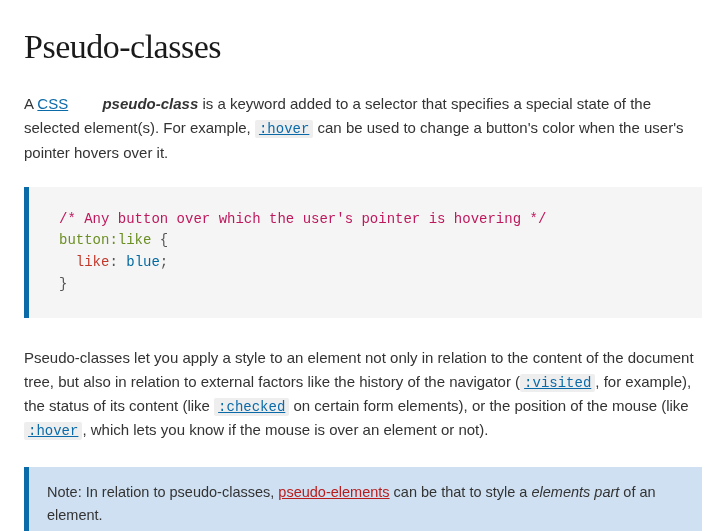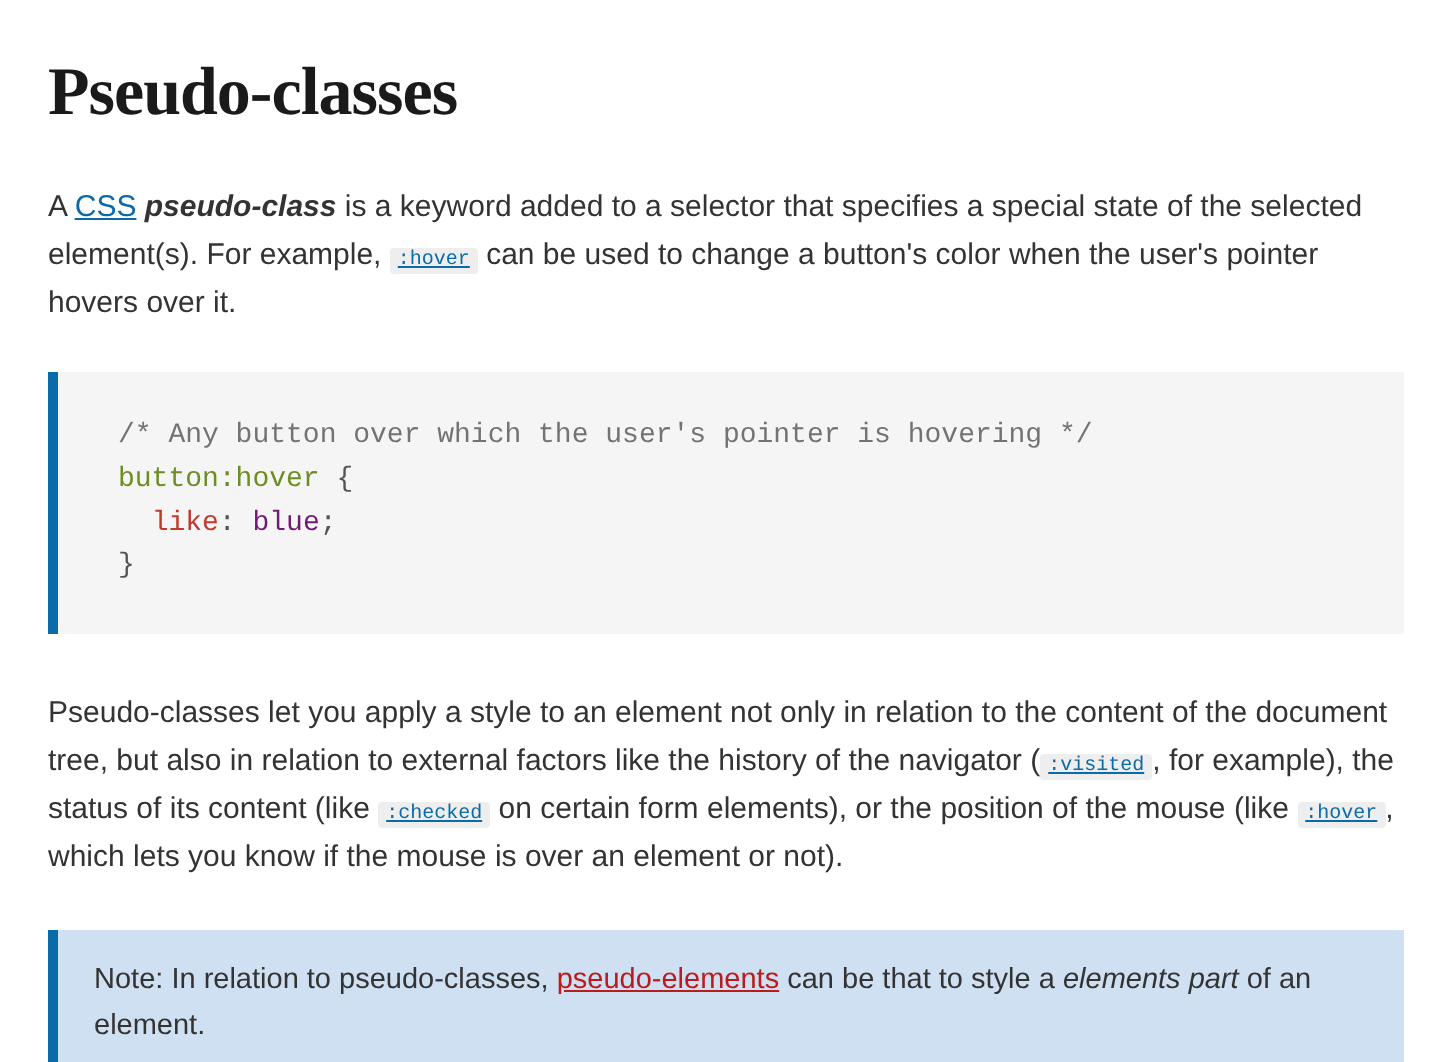--- a/index.html
+++ b/index.html
@@ -8,79 +8,79 @@
     padding: 20px 24px;
     font-family: Arial, Helvetica, sans-serif;
     font-size: 15px;
     line-height: 1.6;
     color: #333;
     max-width: 726px;
   }
   h1 {
     font-family: Georgia, 'Times New Roman', serif;
     font-size: 34px;
-    font-weight: 700;
+    font-weight: 400;
     color: #1a1a1a;
     margin: 0 0 18px 0;
     letter-spacing: -0.5px;
   }
   p { margin: 0 0 14px 0; }
   a.link {
     color: #0b6aa8;
     text-decoration: underline;
   }
   code.inline {
     font-family: Consolas, 'Courier New', monospace;
-    font-size: 10px;
+    font-size: 14px;
     background: #eee;
     padding: 1px 4px;
     border-radius: 2px;
   }
   a.codelink {
     color: #0b6aa8;
     text-decoration: underline;
   }
   a.codelink code.inline { color: #0b6aa8; }
   .codeblock {
     background: #f5f5f5;
     border-left: 5px solid #0b6aa8;
     padding: 22px 30px;
     margin: 22px 0 28px 0;
     font-family: Consolas, 'Courier New', monospace;
     font-size: 14px;
     line-height: 1.55;
     white-space: pre;
   }
-  .tok-comment { color: #737373; }
+  .tok-comment { color: #be185d; }
   .tok-selector { color: #6b8e23; }
   .tok-punct { color: #555; }
   .tok-prop { color: #c0392b; }
-  .tok-value { color: #701a75; }
+  .tok-value { color: #0369a1; }
   .note {
     background: #cfe0f2;
     border-left: 5px solid #0b6aa8;
     padding: 14px 18px;
     margin: 24px 0 0 0;
     font-size: 14.5px;
   }
   em { font-style: italic; }
   strong { font-weight: 400; }
-  .bolditalic { font-weight:700; font-style: italic; }
+  .bolditalic { font-weight:700; font-style: italic; margin-left: 30px; }
 </style>
 </head>
 <body>
 
 <h1>Pseudo-classes</h1>
 
 <p>
   <span>A </span><a class="link" href="#">CSS</a><span> </span><strong class="bolditalic">pseudo-class</strong><span> is a keyword added to a selector that specifies a special state of the selected element(s). For example, </span><a class="codelink" href="#"><code class="inline">:hover</code></a><span> can be used to change a button's color when the user's pointer hovers over it.</span>
 </p>
 
 <div class="codeblock"><span class="tok-comment">/* Any button over which the user's pointer is hovering */</span>
-<span class="tok-selector">button:hover</span><span class="tok-punct"> {</span>
+<span class="tok-selector">button:like</span><span class="tok-punct"> {</span>
 <span>  </span><span class="tok-prop">like</span><span class="tok-punct">: </span><span class="tok-value">blue</span><span class="tok-punct">;</span>
 <span class="tok-punct">}</span></div>
 
 <p>
   <span>Pseudo-classes let you apply a style to an element not only in relation to the content of the document tree, but also in relation to external factors like the history of the navigator (</span><a class="codelink" href="#"><code class="inline">:visited</code></a><span>, for example), the status of its content (like </span><a class="codelink" href="#"><code class="inline">:checked</code></a><span> on certain form elements), or the position of the mouse (like </span><a class="codelink" href="#"><code class="inline">:hover</code></a><span>, which lets you know if the mouse is over an element or not).</span>
 </p>
 
 <div class="note">
   <strong>Note:</strong><span> In relation to pseudo-classes, </span><a class="link" href="#" style="color:#b91c1c">pseudo-elements</a><span> can be that to style a </span><em>elements part</em><span> of an element.</span>
 </div>

